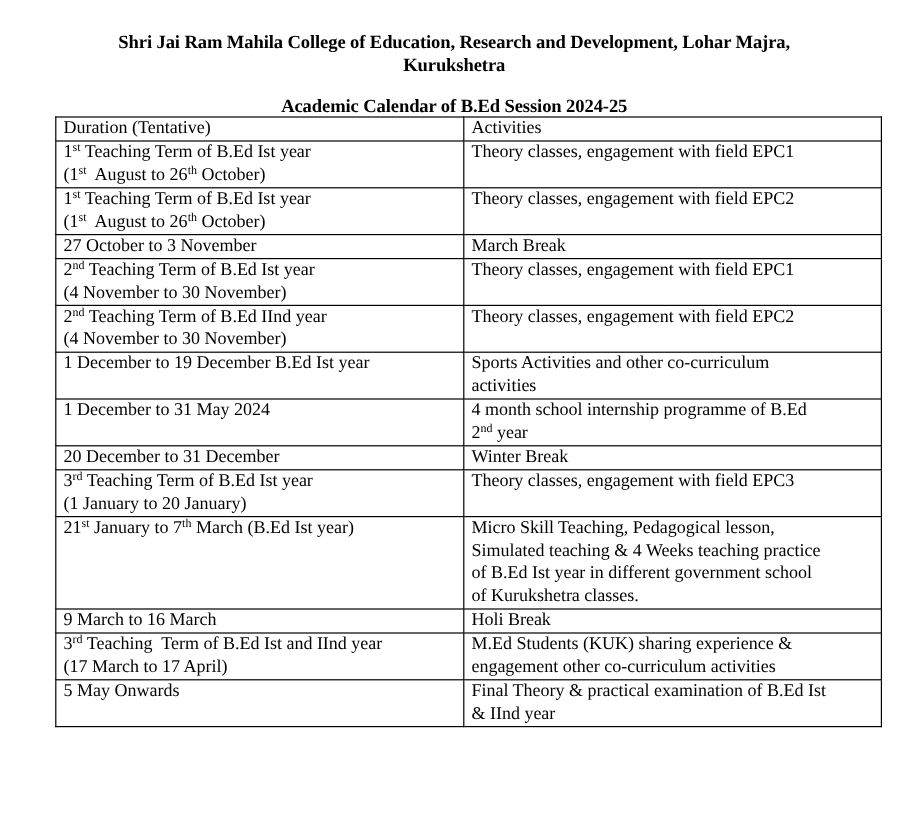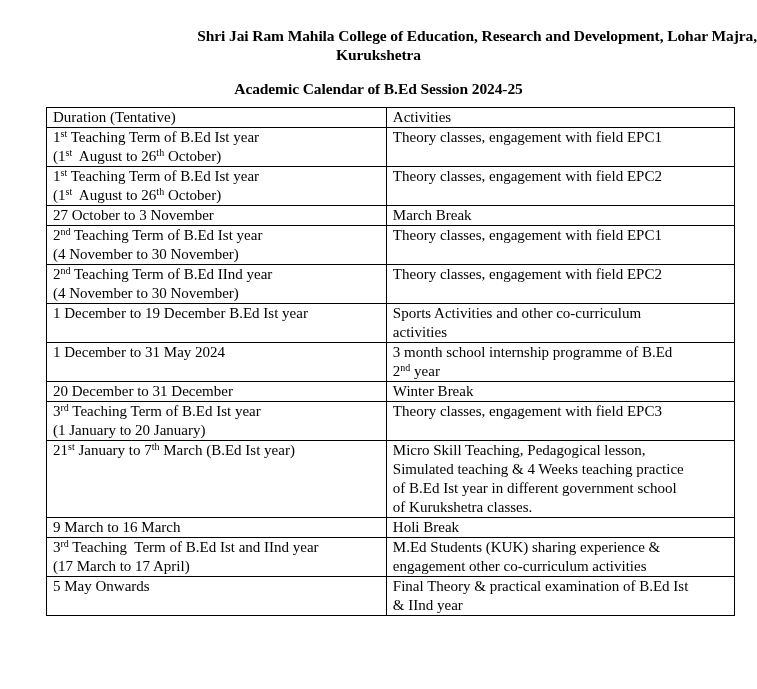--- a/index.html
+++ b/index.html
@@ -6,25 +6,25 @@
   body {
     width: 757px; height: 689px; position: relative; overflow: hidden;
     font-family: "Liberation Serif", "DejaVu Serif", serif;
     color: #000000;
   }
   .title {
     position: absolute; left: 0; width: 757px; text-align: center;
     font-weight: bold; font-size: 15.5px; line-height: 19px;
     letter-spacing: -0.1px;
   }
-  #t1 { top: 26px; text-align: right; }
+  #t1 { top: 26px; }
   #t2 { top: 45px; }
   #t3 { top: 79px; }
   table.cal {
-    position: absolute; left: 46px; top: 107px;
+    position: absolute; left: 46px; top: 97px;
     width: 689px;
     border-collapse: collapse;
     font-size: 15px; line-height: 19px;
   }
   table.cal td {
     border: 1.5px solid #000;
     padding: 0 6px;
     vertical-align: top;
     text-align: left;
   }
@@ -101,21 +101,21 @@
           <span class="line">Sports Activities and other co-curriculum</span>
           <span class="line">activities</span>
         </td>
       </tr>
       <tr>
         <td class="c1">
           <span class="line">1 December to 31 May 2024</span>
           <span class="line">&nbsp;</span>
         </td>
         <td class="c2">
-          <span class="line">3 month school internship programme of B.Ed</span>
+          <span class="line">4 month school internship programme of B.Ed</span>
           <span class="line">2<sup>nd</sup> year</span>
         </td>
       </tr>
       <tr>
         <td class="c1">
           <span class="line">20 December to 31 December</span>
         </td>
         <td class="c2">
           <span class="line">Winter Break</span>
         </td>

